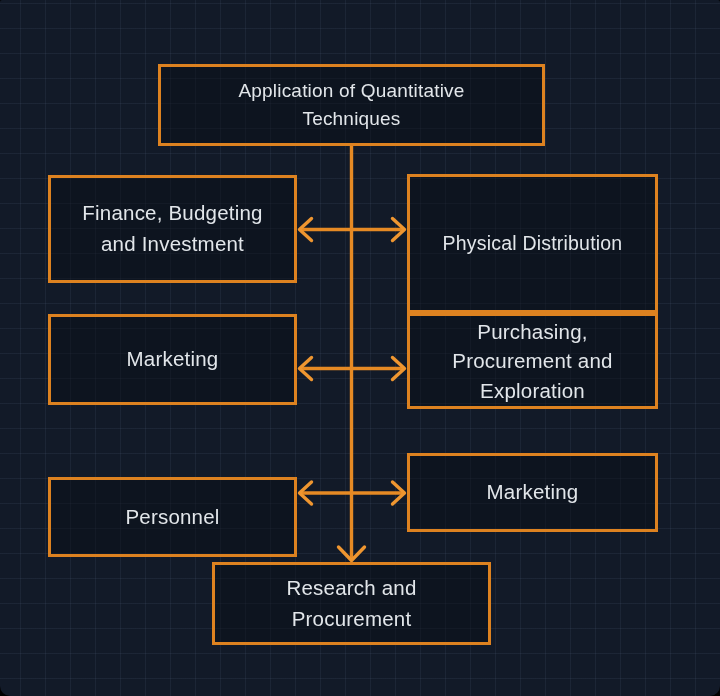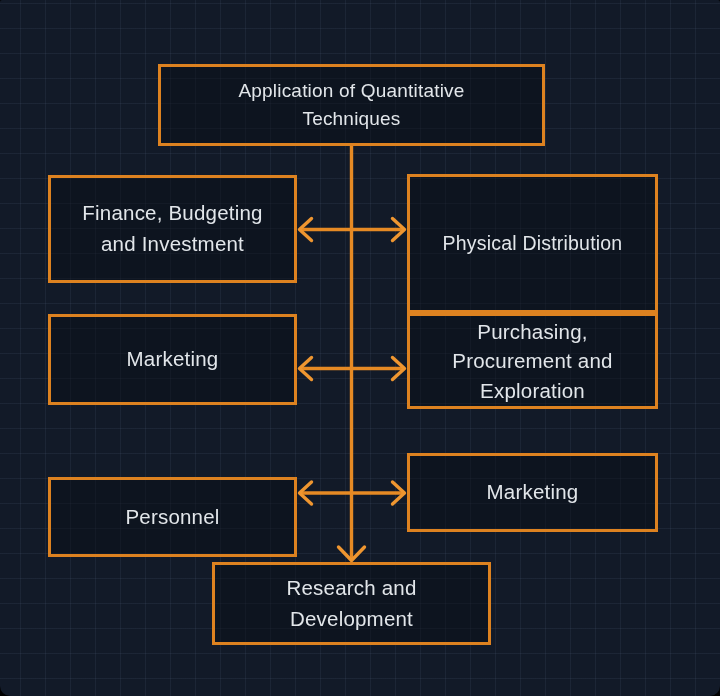--- a/index.html
+++ b/index.html
@@ -105,16 +105,16 @@
 
   <div class="node node-personnel">
     <span>Personnel</span>
   </div>
 
   <div class="node node-production">
     <span>Marketing</span>
   </div>
 
   <div class="node node-research">
-    <span>Research and Development</span>
+    <span>Research and Procurement</span>
   </div>
 
 </div>
 
 </body></html>

